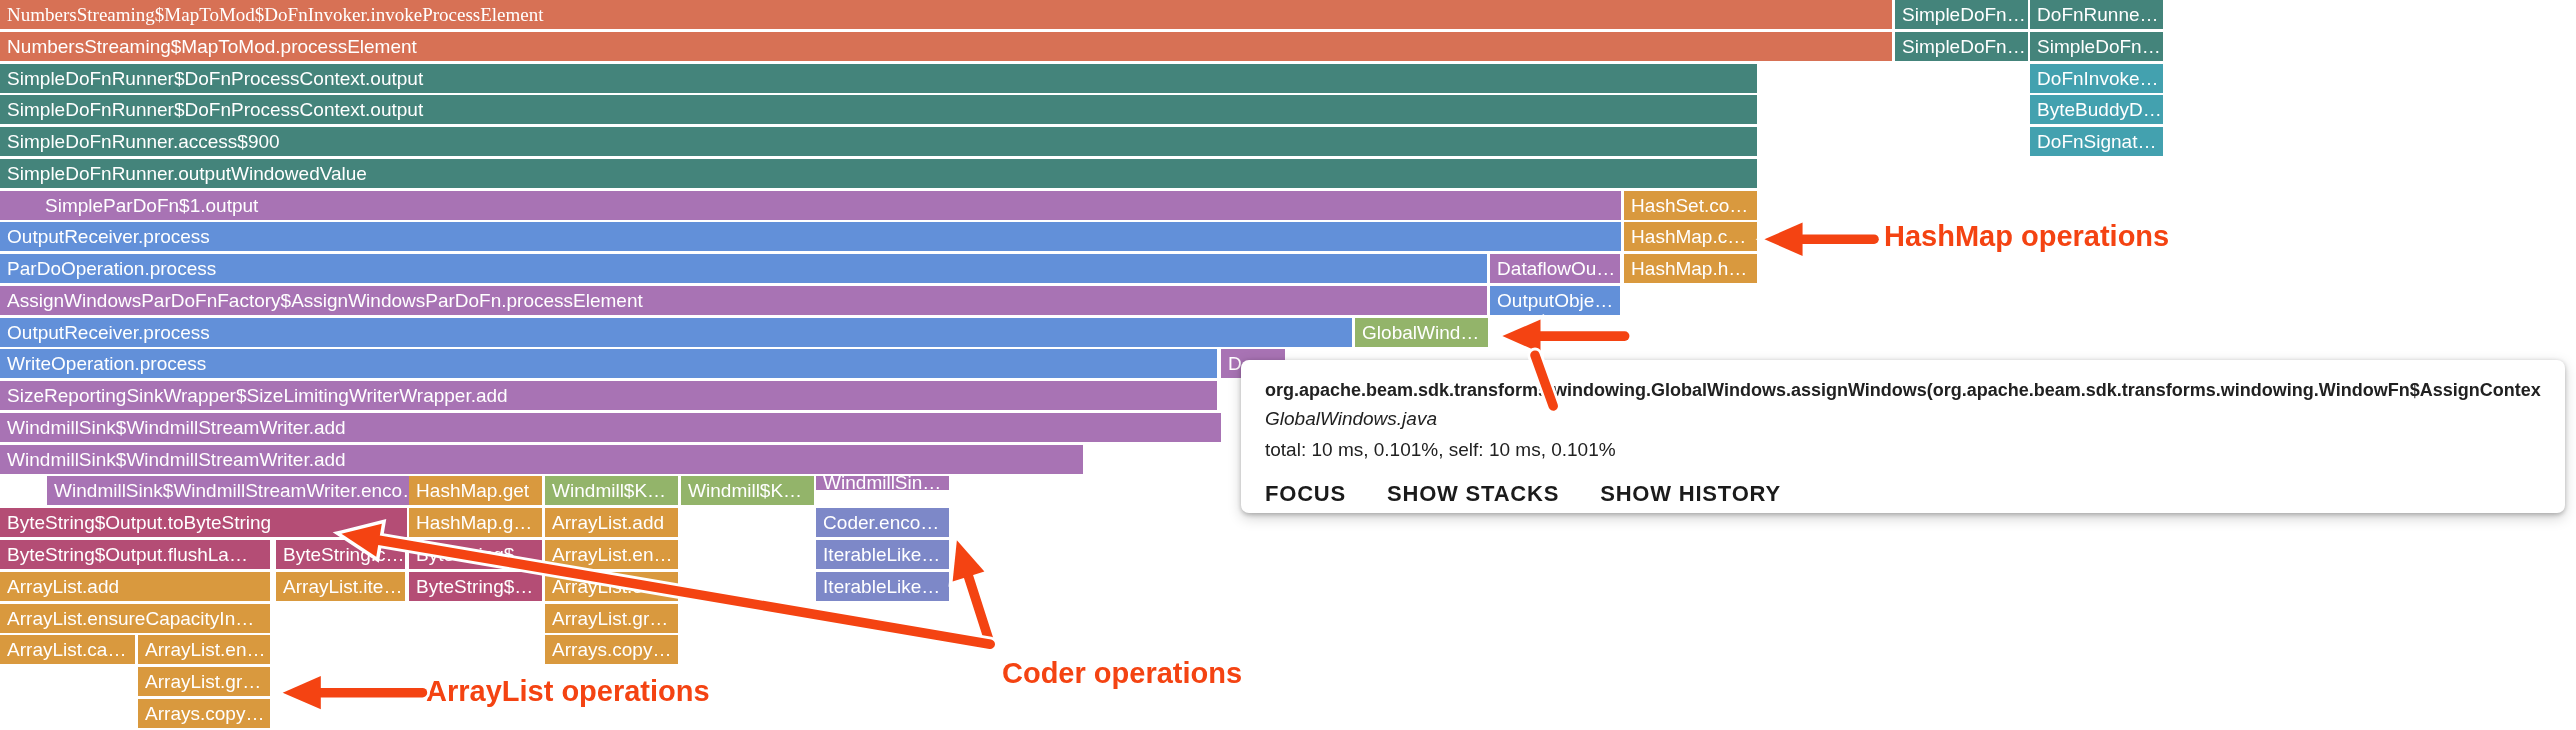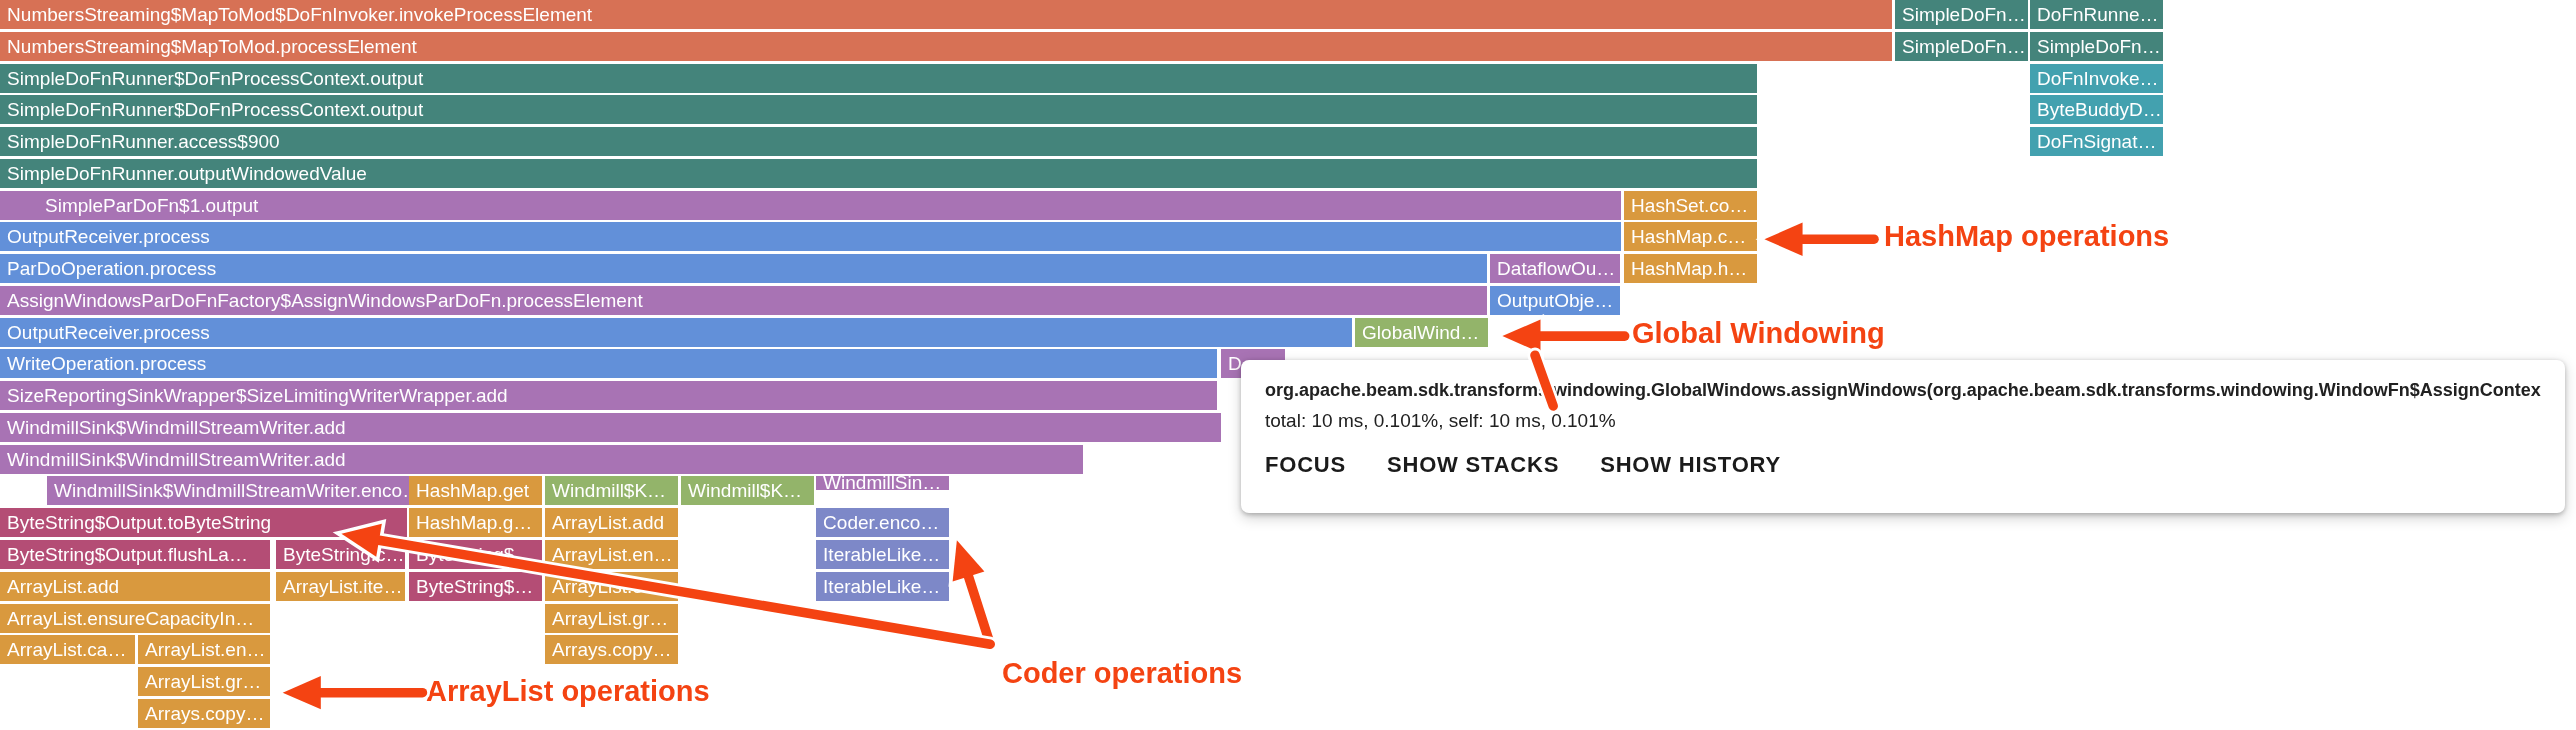--- a/index.html
+++ b/index.html
@@ -49,21 +49,21 @@
                 2.4px 0 0 #fff,-2.4px 0 0 #fff,0 2.4px 0 #fff,0 -2.4px 0 #fff;
   }
   #arrows{position:absolute;left:0;top:0;z-index:6;pointer-events:none;}
 </style>
 </head>
 <body>
 
 <div id="canvas">
 
   <div>
-      <div class="box" style="left: 0px; top: 0px; width: 1892px; height: 29px; background: rgb(215, 113, 85);">NumbersStreaming$MapToMod$DoFnInvoker.invokeProcessElement</div>
+      <div class="box" style="left: 0px; top: 0px; width: 1892px; height: 29px; background: rgb(215, 113, 85); font-family: Liberation Serif, serif;">NumbersStreaming$MapToMod$DoFnInvoker.invokeProcessElement</div>
       <div class="box" style="left: 1895px; top: 0px; width: 133px; height: 29px; background: rgb(68, 132, 123);">SimpleDoFn…</div>
       <div class="box" style="left: 2030px; top: 0px; width: 133px; height: 29px; background: rgb(68, 132, 123);">DoFnRunne…</div>
       <div class="box" style="left: 0px; top: 32px; width: 1892px; height: 29px; background: rgb(215, 113, 85);">NumbersStreaming$MapToMod.processElement</div>
       <div class="box" style="left: 1895px; top: 32px; width: 133px; height: 29px; background: rgb(68, 132, 123);">SimpleDoFn…</div>
       <div class="box" style="left: 2030px; top: 32px; width: 133px; height: 29px; background: rgb(68, 132, 123);">SimpleDoFn…</div>
       <div class="box" style="left: 0px; top: 64px; width: 1757px; height: 29px; background: rgb(68, 132, 123);">SimpleDoFnRunner$DoFnProcessContext.output</div>
       <div class="box" style="left: 2030px; top: 64px; width: 133px; height: 29px; background: rgb(67, 161, 175);">DoFnInvoke…</div>
       <div class="box" style="left: 0px; top: 95px; width: 1757px; height: 29px; background: rgb(68, 132, 123);">SimpleDoFnRunner$DoFnProcessContext.output</div>
       <div class="box" style="left: 2030px; top: 95px; width: 133px; height: 29px; background: rgb(67, 161, 175);">ByteBuddyD…</div>
       <div class="box" style="left: 0px; top: 127px; width: 1757px; height: 29px; background: rgb(68, 132, 123);">SimpleDoFnRunner.access$900</div>
@@ -108,20 +108,21 @@
       <div class="box" style="left: 545px; top: 604px; width: 133px; height: 29px; background: rgb(217, 153, 62);">ArrayList.gr…</div>
       <div class="box" style="left: 0px; top: 635px; width: 135px; height: 29px; background: rgb(217, 153, 62);">ArrayList.ca…</div>
       <div class="box" style="left: 138px; top: 635px; width: 132px; height: 29px; background: rgb(217, 153, 62);">ArrayList.en…</div>
       <div class="box" style="left: 545px; top: 635px; width: 133px; height: 29px; background: rgb(217, 153, 62);">Arrays.copy…</div>
       <div class="box" style="left: 138px; top: 667px; width: 132px; height: 29px; background: rgb(217, 153, 62);">ArrayList.gr…</div>
       <div class="box" style="left: 138px; top: 699px; width: 132px; height: 29px; background: rgb(217, 153, 62);">Arrays.copy…</div>
     </div>
 
   <div class="tooltip">
     <div class="tt-sig">org.apache.beam.sdk.transforms.windowing.GlobalWindows.assignWindows(org.apache.beam.sdk.transforms.windowing.WindowFn$AssignContext)</div>
+    <div class="tt-file">GlobalWindows.java</div>
     <div class="tt-stats">total: 10 ms, 0.101%, self: 10 ms, 0.101%</div>
     <div class="tt-buttons">
       <span>FOCUS</span>
       <span>SHOW STACKS</span>
       <span>SHOW HISTORY</span>
     </div>
   </div>
 
   <svg id="arrows" width="2576" height="731" viewBox="0 0 3244 920">
       <line x1="2360" y1="301" x2="2270" y2="301" stroke="#ffffff" stroke-width="19" stroke-linecap="round"></line>
@@ -142,17 +143,16 @@
       <polygon points="430,672 480.8422419813659,659.3482637433341 473.7978131529046,700.7532878645774" fill="#f44312" stroke="#ffffff" stroke-width="9"></polygon>
       <line x1="1247" y1="811" x2="477.32002756713524" y2="680.0507758039557" stroke="#f44312" stroke-width="12" stroke-linecap="round"></line>
       <polygon points="430,672 480.8422419813659,659.3482637433341 473.7978131529046,700.7532878645774" fill="#f44312"></polygon>
       <line x1="532" y1="872" x2="404" y2="872" stroke="#ffffff" stroke-width="19" stroke-linecap="round"></line>
       <polygon points="356,872 404,851 404,893" fill="#f44312" stroke="#ffffff" stroke-width="9"></polygon>
       <line x1="532" y1="872" x2="404" y2="872" stroke="#f44312" stroke-width="12" stroke-linecap="round"></line>
       <polygon points="356,872 404,851 404,893" fill="#f44312"></polygon>
     </svg>
 
 <div class="ann" style="left: 1884px; top: 220px;">HashMap operations</div>
-    <div class="ann" style="left: 1632px; top: 317px;">Global Windowing</div>
     <div class="ann" style="left: 426px; top: 675px;">ArrayList operations</div>
     <div class="ann" style="left: 1002px; top: 657px;">Coder operations</div>
   </div>
 
 
 </body></html>

